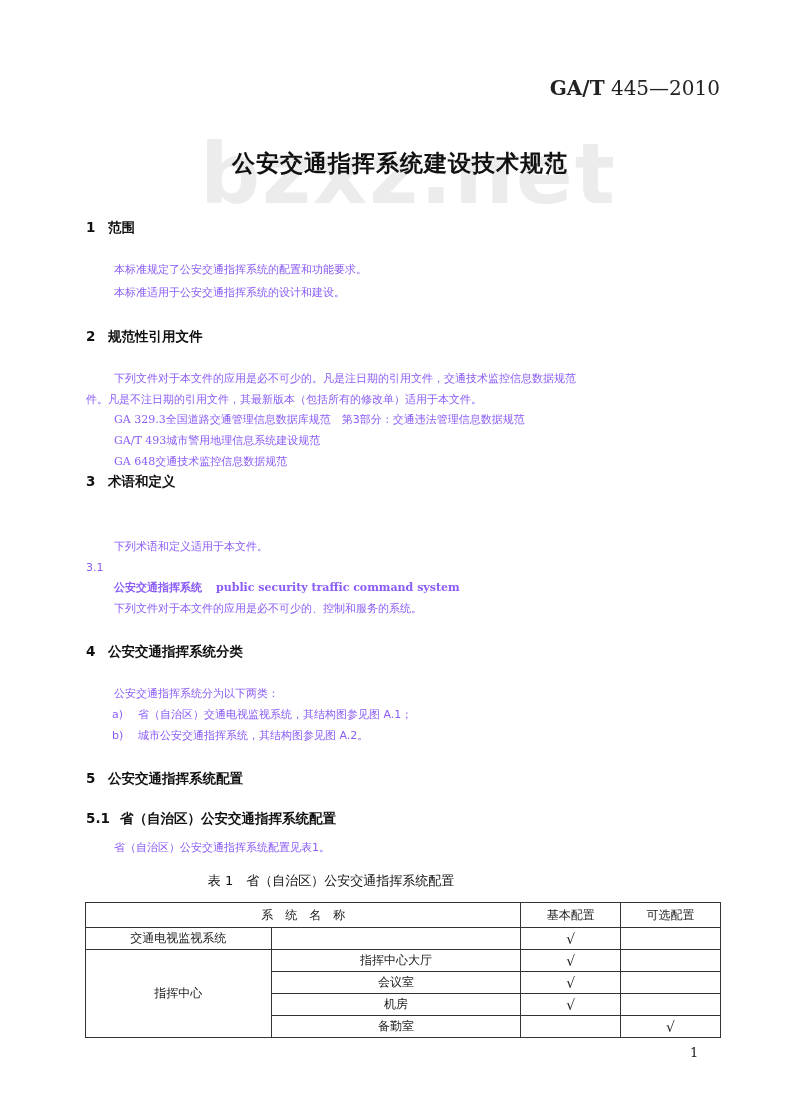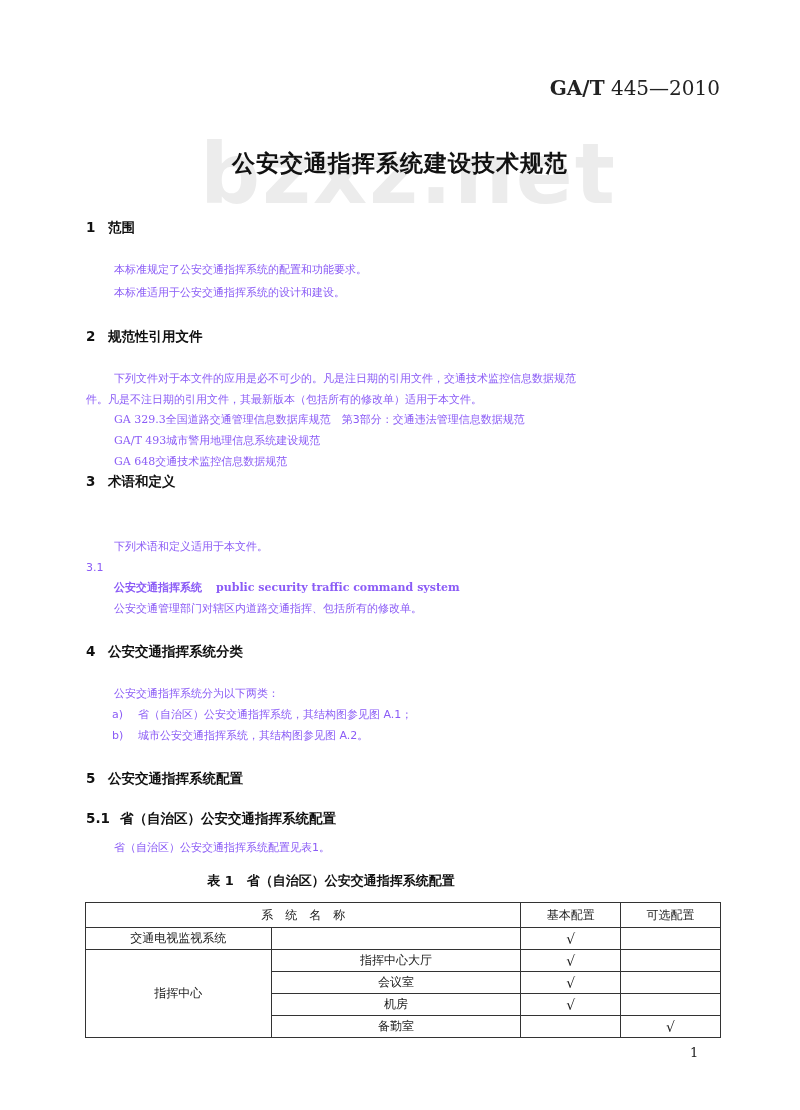--- a/index.html
+++ b/index.html
@@ -23,21 +23,21 @@
     font-size: 23px; font-weight: bold; color: #111; letter-spacing: 1px;
   }
   .h1 { left: 86px; font-size: 13.5px; font-weight: bold; color: #111; }
   .h1 .num { display: inline-block; width: 22px; }
   .p { font-size: 11px; color: #8b5cf6; }
   .ind { left: 114px; }
   .flush { left: 86px; }
   .term-en { font-family: "DejaVu Serif", "Liberation Serif", serif; font-weight: bold; margin-left: 14px; }
   .item-label { display: inline-block; width: 26px; }
   .ref-code { display: inline-block; font-family: "DejaVu Serif", "Liberation Serif", serif; }
-  .table-caption { left: 0; width: 662px; text-align: center; top: 872px; font-size: 13px; font-weight: bold; color: #111; }
+  .table-caption { left: 0; width: 662px; text-align: center; top: 872px; font-size: 13px; font-weight: normal; color: #111; }
   table.cfg {
     position: absolute; left: 85px; top: 902px; width: 636px;
     border-collapse: collapse; font-size: 12px; color: #222;
   }
   table.cfg td, table.cfg th {
     border: 1.5px solid #333; text-align: center; padding: 0; font-weight: normal; margin-top: 28px;
   }
   table.cfg th { height: 24px; }
   table.cfg td { height: 21px; }
   .check { font-size: 14px; }
@@ -77,28 +77,28 @@
 </div>
 
 <div class="abs h1" style="top:473px">
   <span class="num">3</span><span>术语和定义</span>
 </div>
 <div class="abs p ind" style="top:539px">下列术语和定义适用于本文件。</div>
 <div class="abs p flush" style="top:561px">3.1</div>
 <div class="abs p ind" style="top:580px; font-weight:bold">
   <span>公安交通指挥系统</span><span class="term-en">public security traffic command system</span>
 </div>
-<div class="abs p ind" style="top:601px">公安交通管理部门对辖区内道路交通指挥、包括所有的修改单。</div>
+<div class="abs p ind" style="top:601px">下列文件对于本文件的应用是必不可少的、控制和服务的系统。</div>
 
 <div class="abs h1" style="top:643px">
   <span class="num">4</span><span>公安交通指挥系统分类</span>
 </div>
 <div class="abs p ind" style="top:686px">公安交通指挥系统分为以下两类：</div>
 <div class="abs p ind" style="top:707px; left:112px">
-  <span class="item-label">a)</span><span>省（自治区）公安交通指挥系统，其结构图参见图 A.1；</span>
+  <span class="item-label">a)</span><span>省（自治区）交通电视监视系统，其结构图参见图 A.1；</span>
 </div>
 <div class="abs p ind" style="top:728px; left:112px">
   <span class="item-label">b)</span><span>城市公安交通指挥系统，其结构图参见图 A.2。</span>
 </div>
 
 <div class="abs h1" style="top:770px">
   <span class="num">5</span><span>公安交通指挥系统配置</span>
 </div>
 <div class="abs h1" style="top:810px">
   <span class="num" style="width:34px">5.1</span><span>省（自治区）公安交通指挥系统配置</span>

